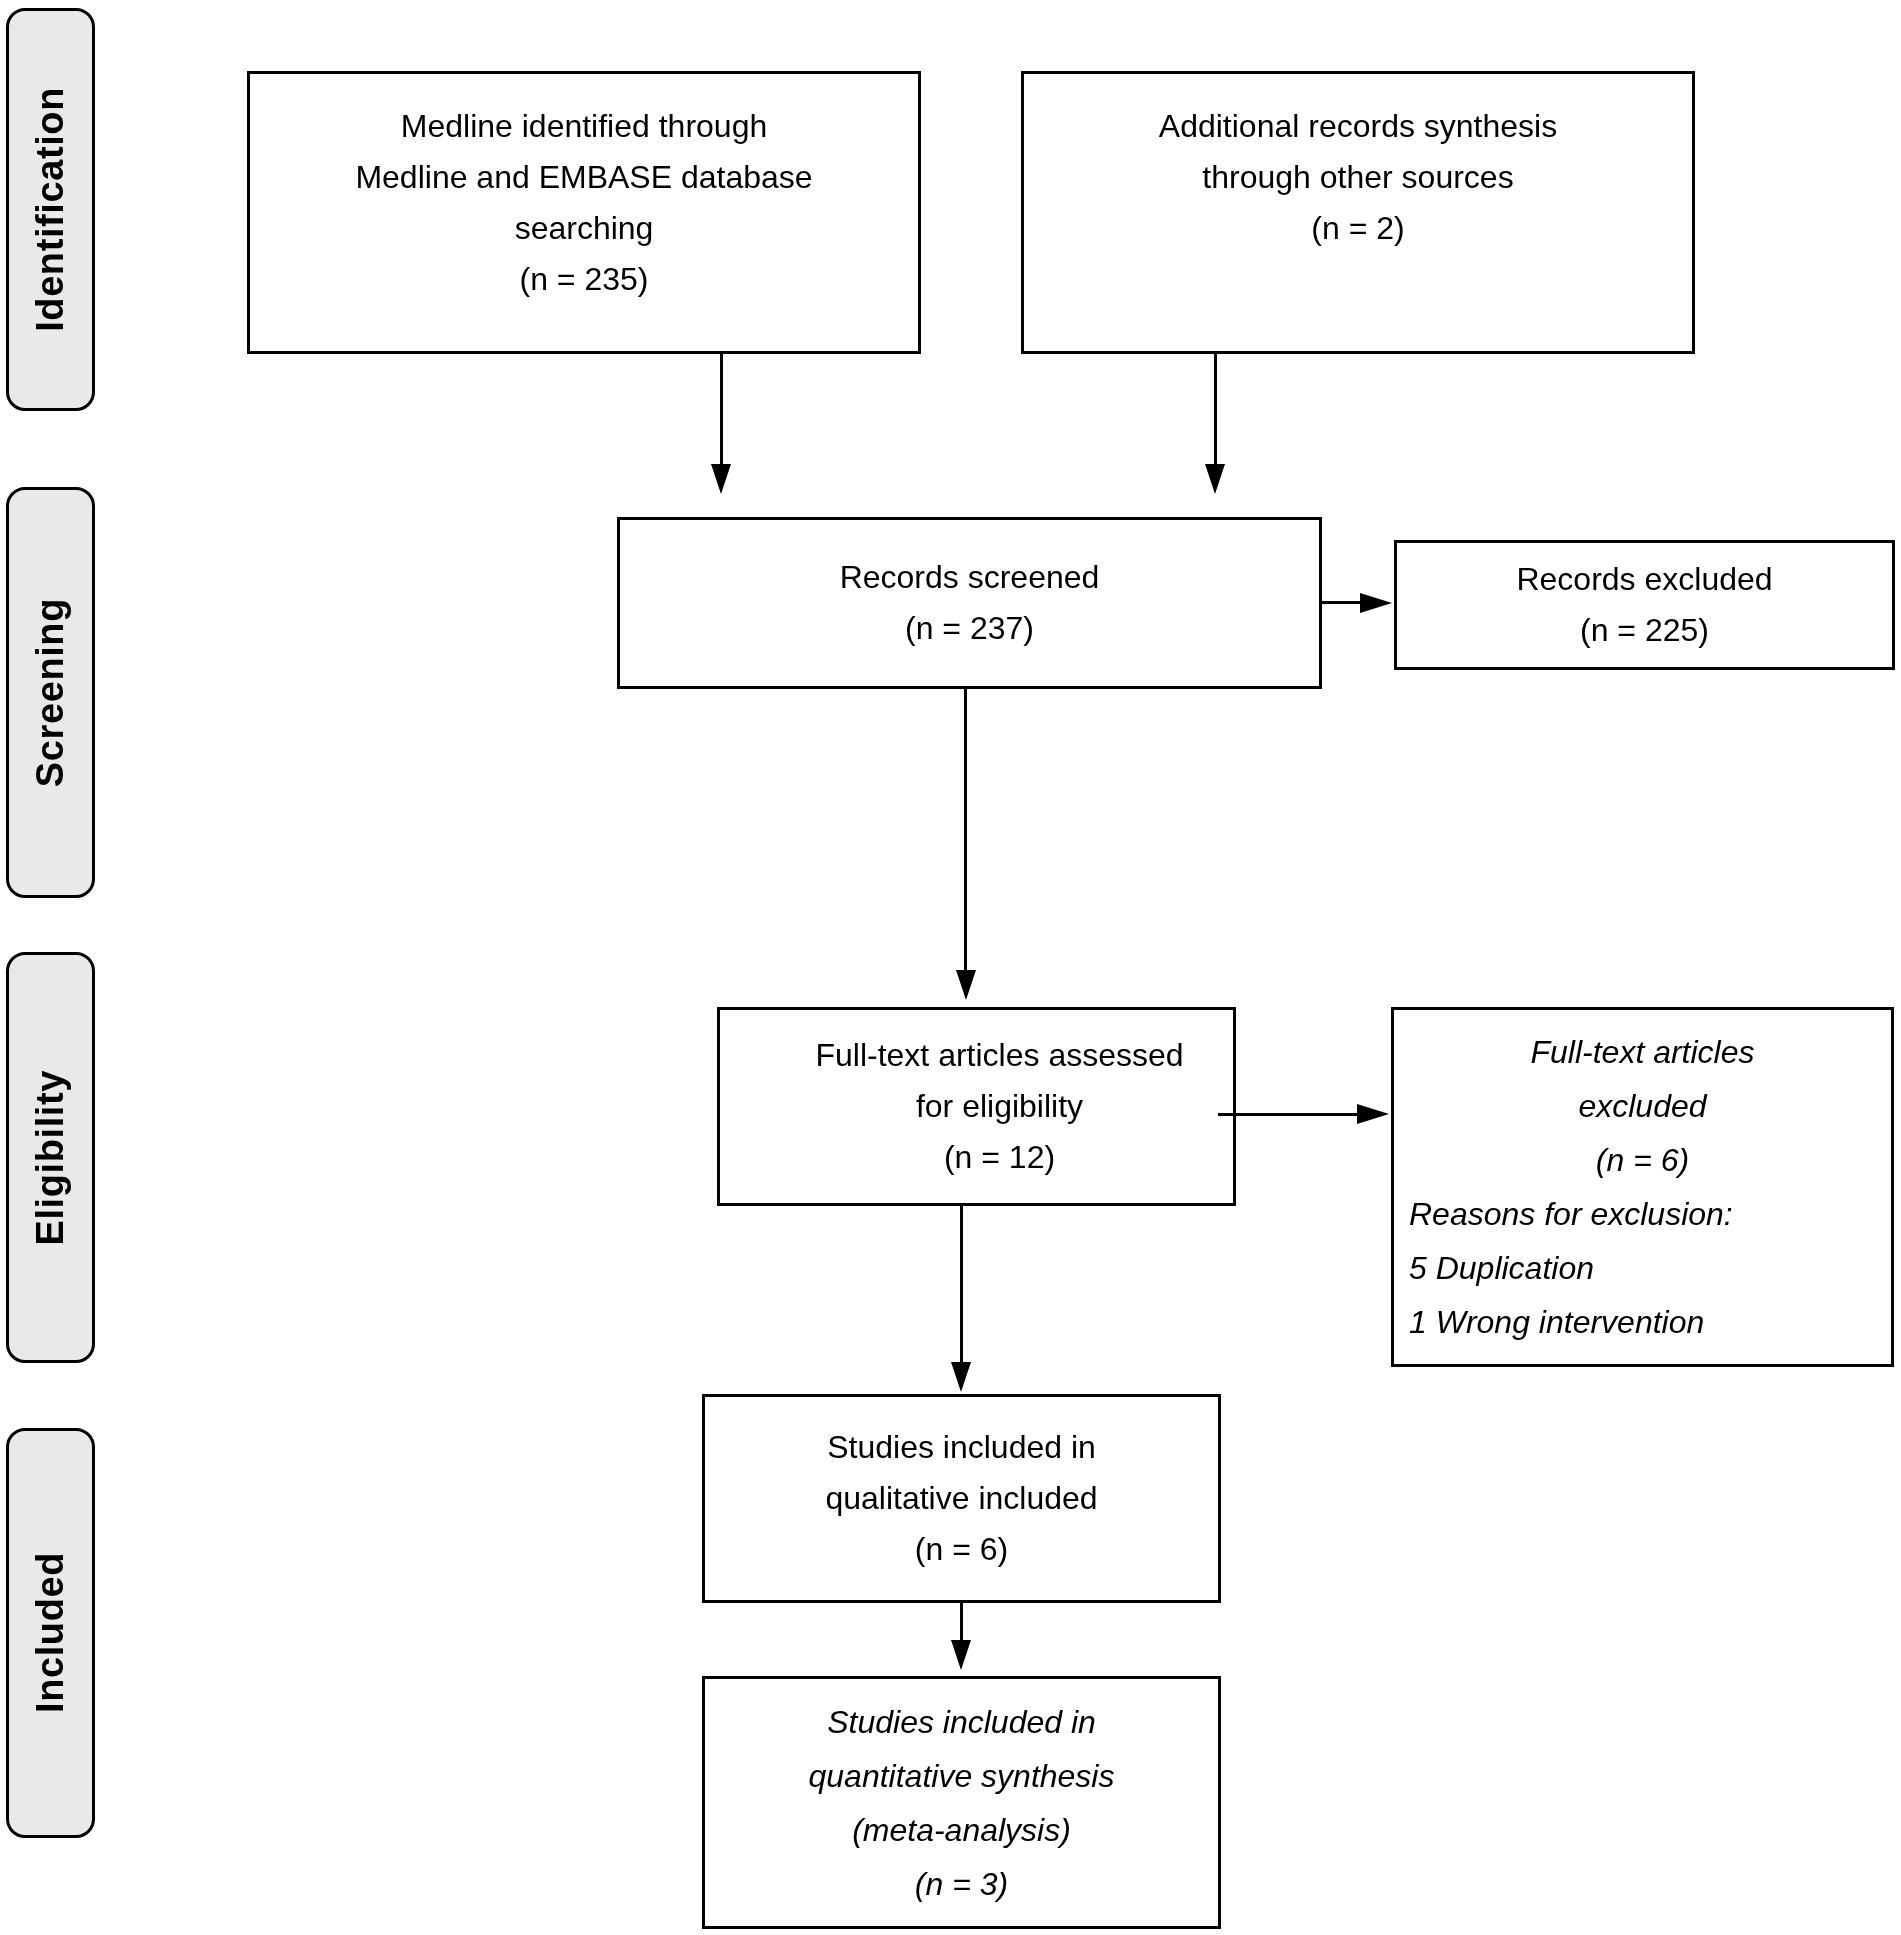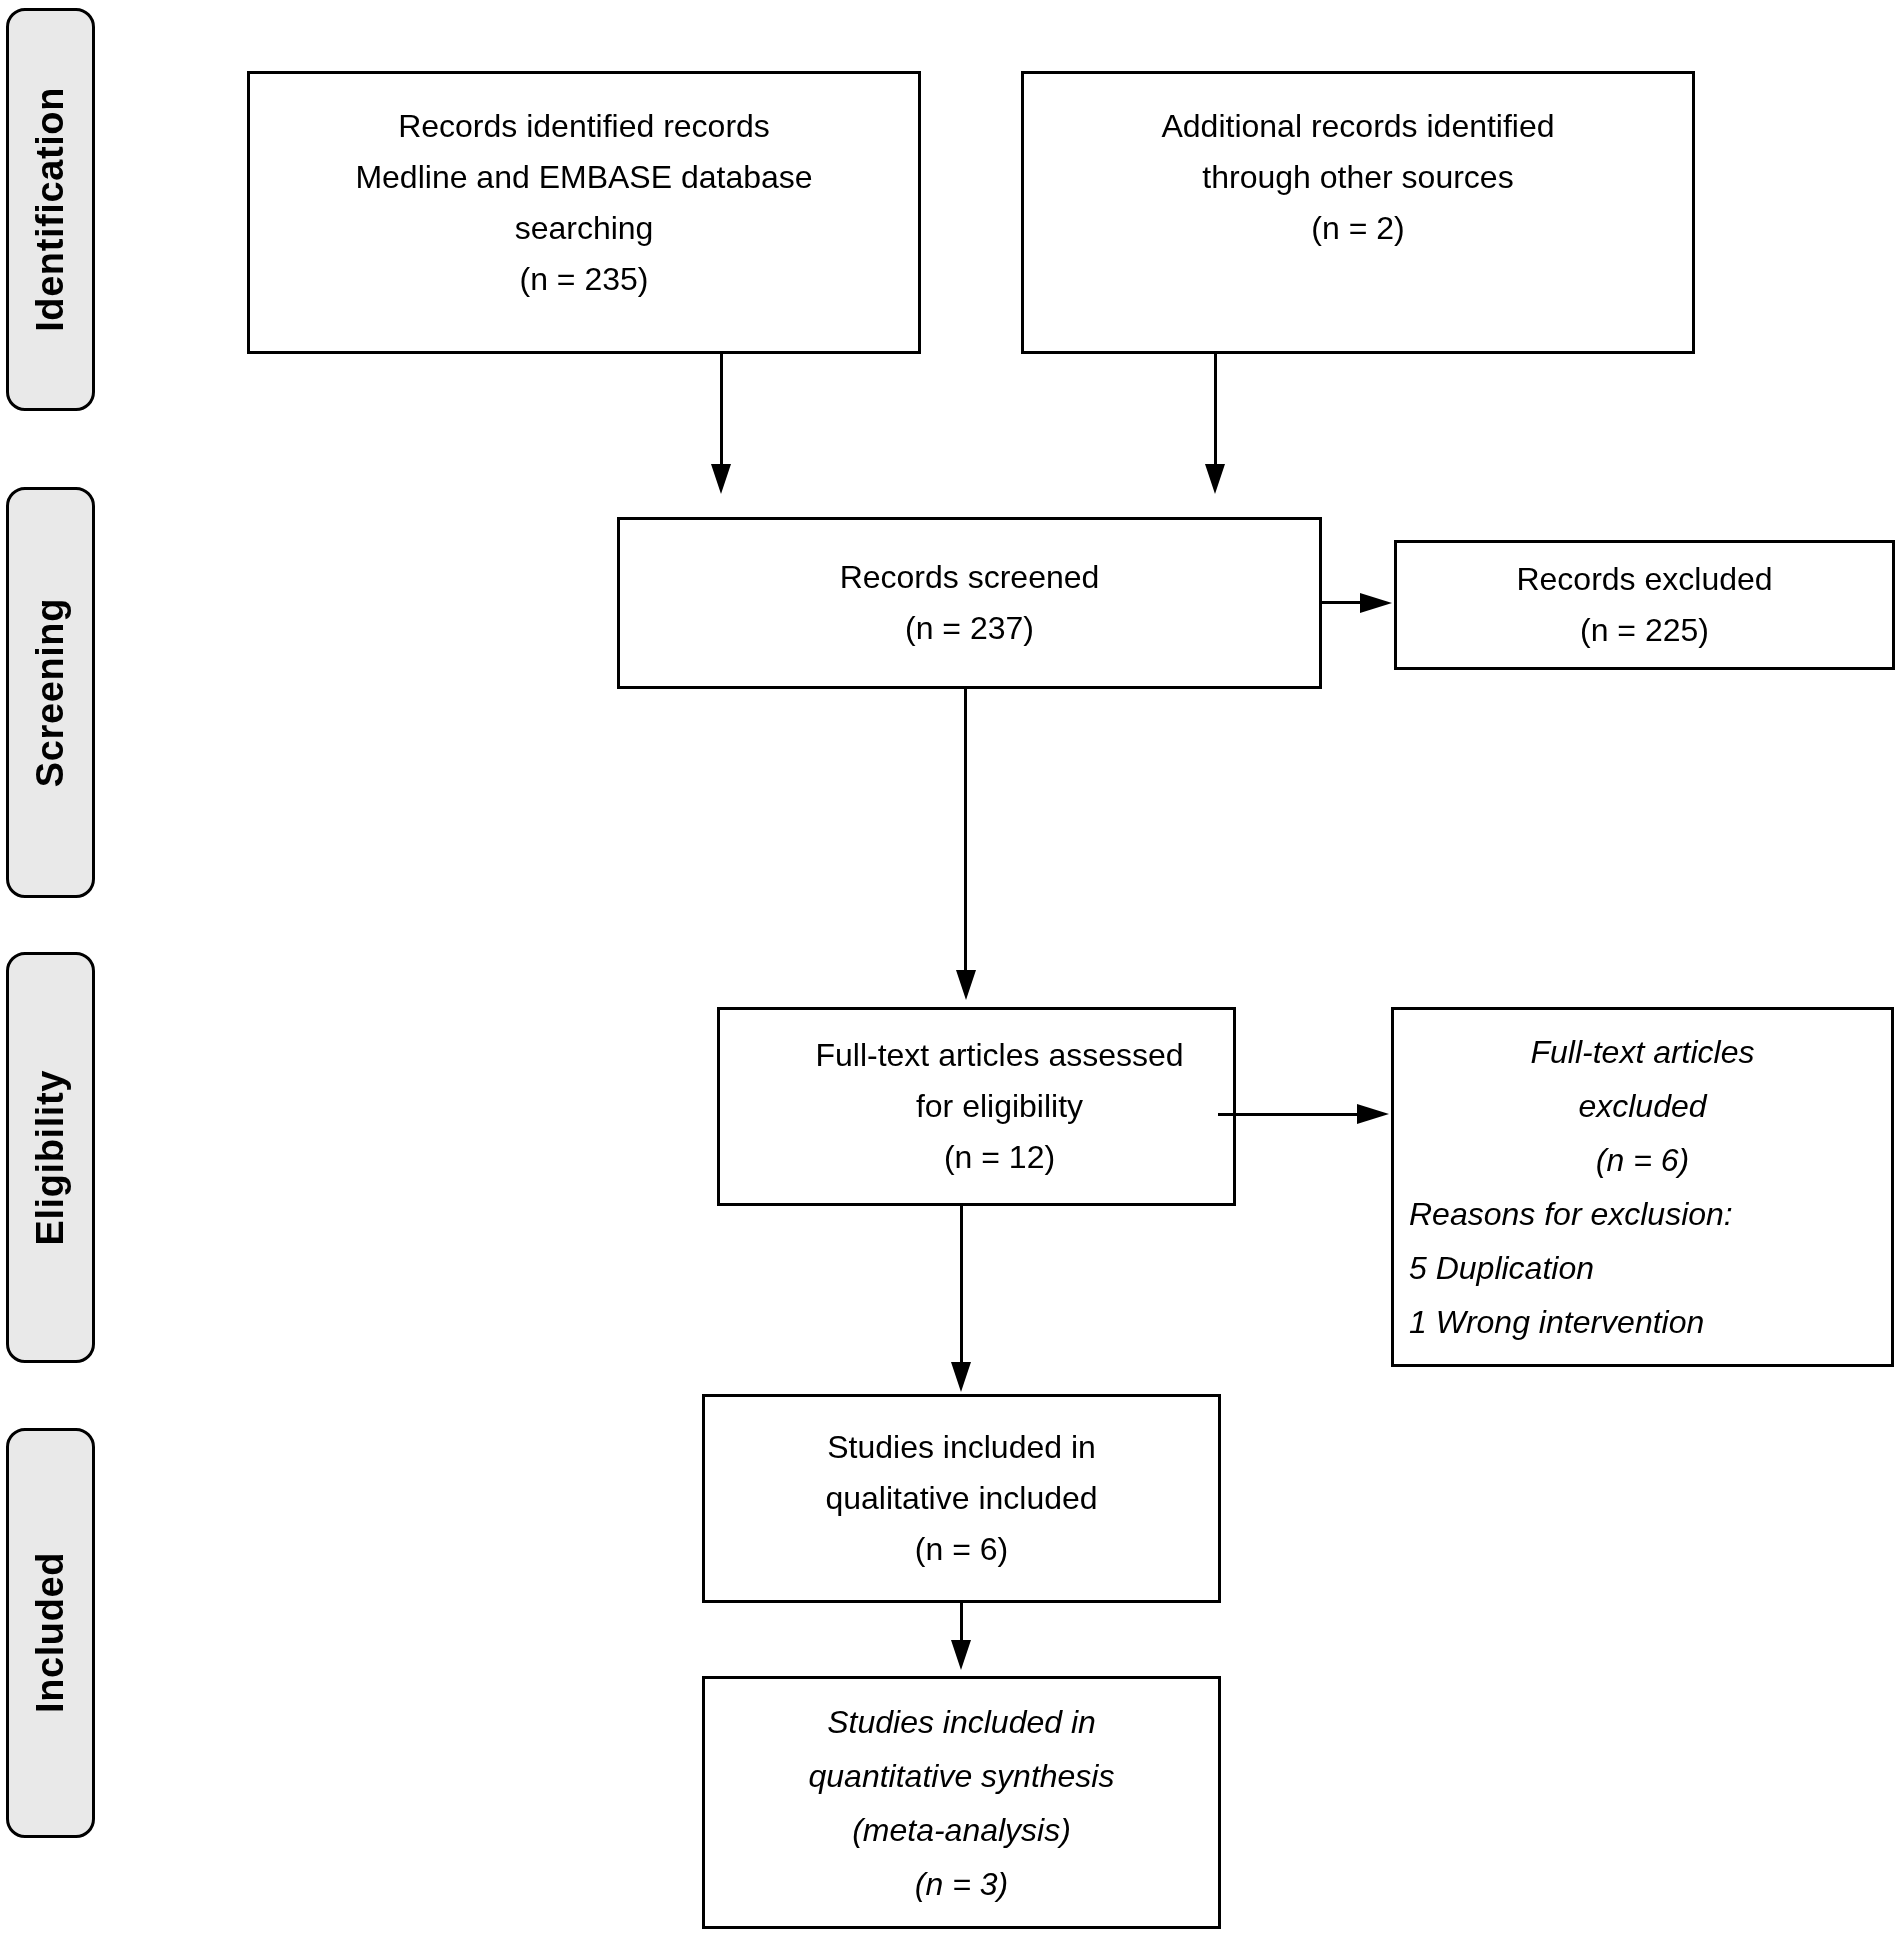--- a/index.html
+++ b/index.html
@@ -89,28 +89,28 @@
     <span class="stage-text">Screening</span>
   </div>
   <div class="stage" style="top:952px; height:411px;">
     <span class="stage-text">Eligibility</span>
   </div>
   <div class="stage" style="top:1428px; height:410px;">
     <span class="stage-text">Included</span>
   </div>
 
   <div class="node top-align" style="left:247px; top:71px; width:674px; height:283px;">
-    <div class="tline">Records identified records</div>
+    <div class="tline">Medline identified through</div>
     <div class="tline">Medline and EMBASE database</div>
     <div class="tline">searching</div>
     <div class="tline">(n = 235)</div>
   </div>
 
   <div class="node top-align" style="left:1021px; top:71px; width:674px; height:283px;">
-    <div class="tline">Additional records identified</div>
+    <div class="tline">Additional records synthesis</div>
     <div class="tline">through other sources</div>
     <div class="tline">(n = 2)</div>
   </div>
 
   <div class="node" style="left:617px; top:517px; width:705px; height:172px;text-align:center;">
     <div class="tline">Records screened</div>
     <div class="tline">(n = 237)</div>
   </div>
 
   <div class="node" style="left:1394px; top:522px; width:501px; height:130px;margin-top:18px;">

